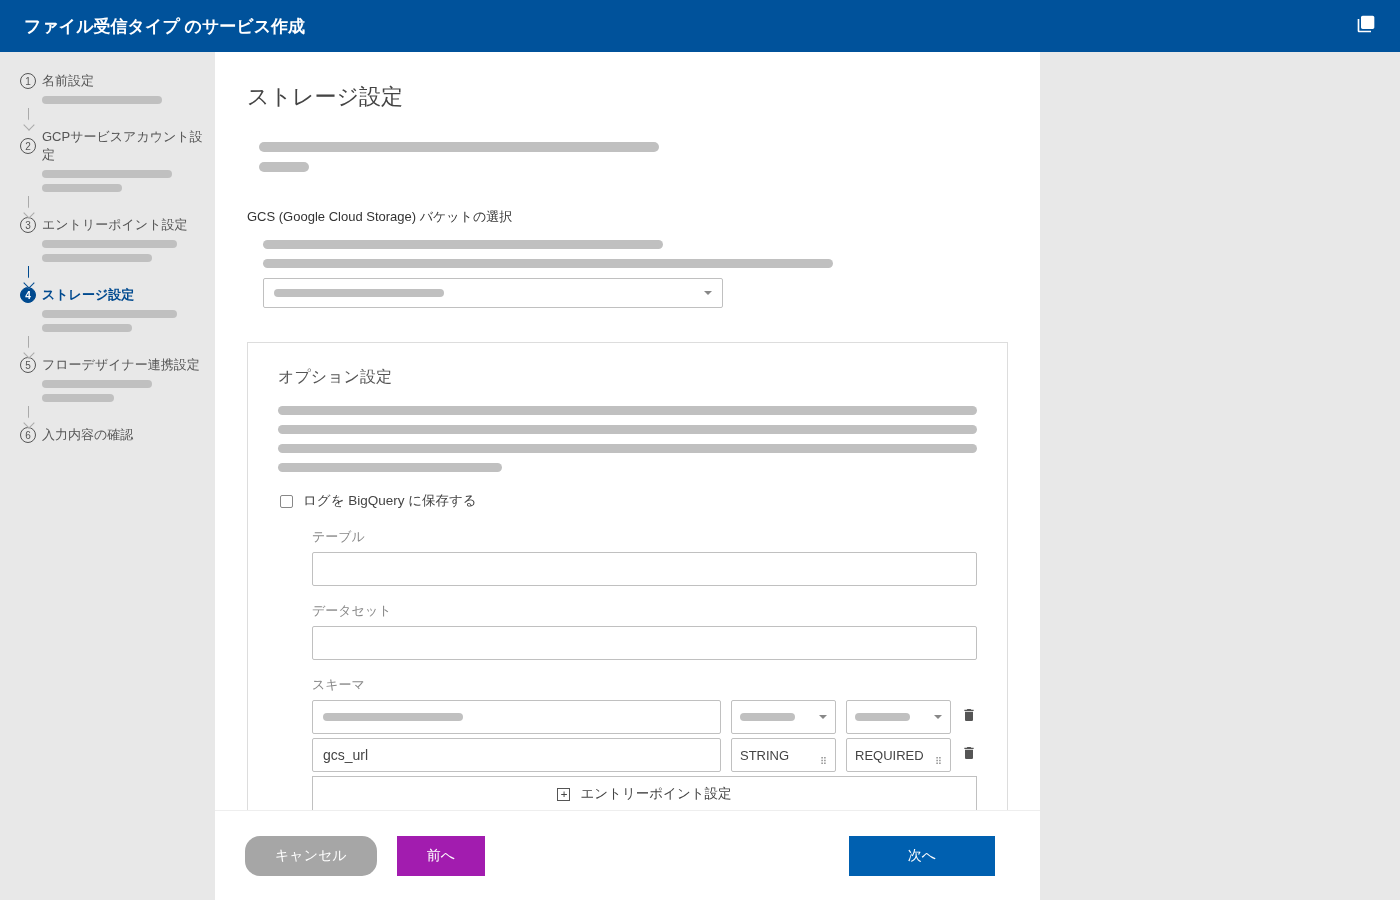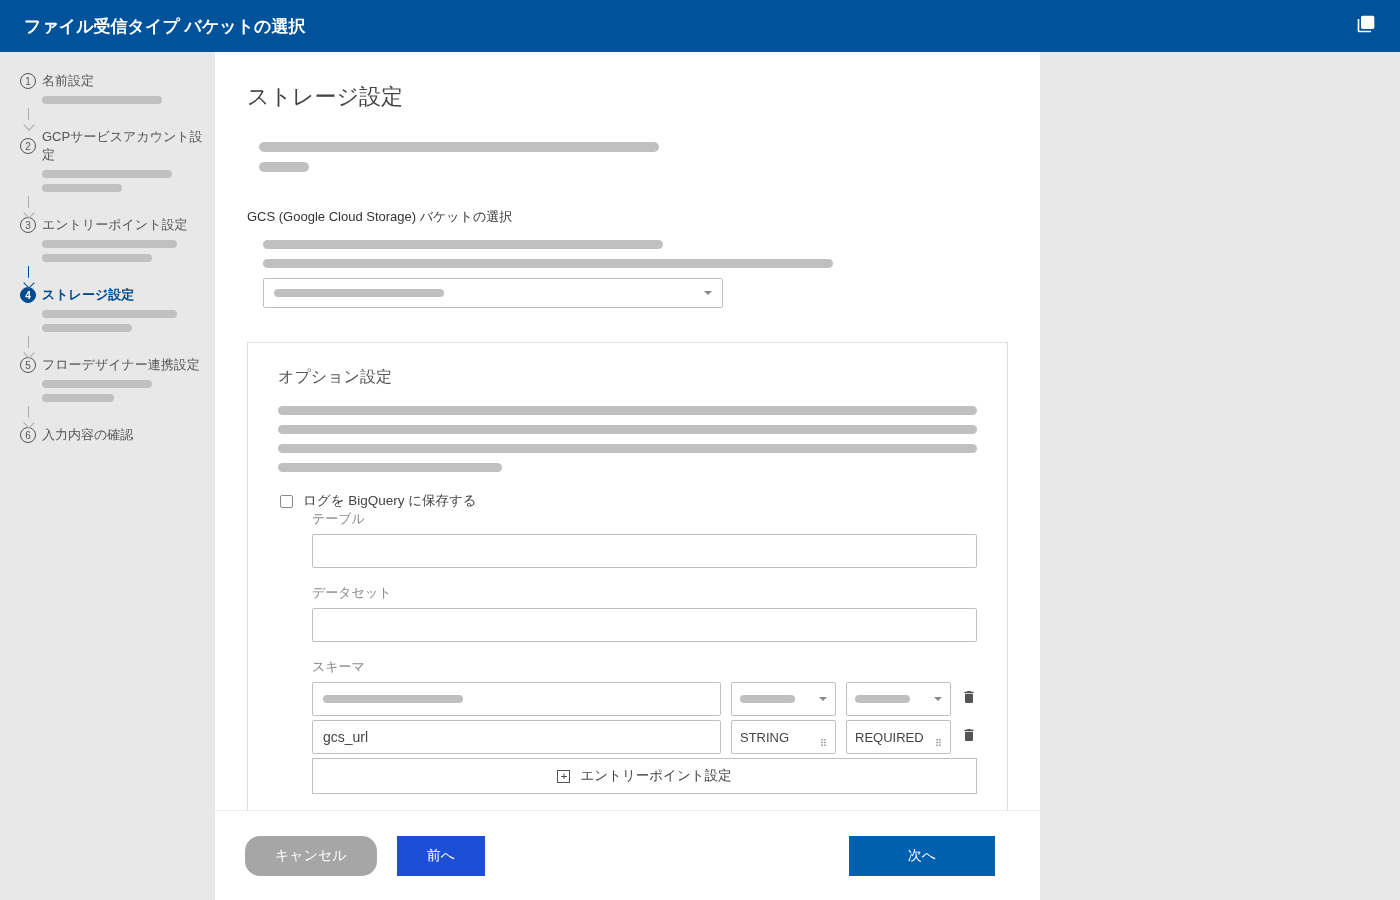--- a/index.html
+++ b/index.html
@@ -153,20 +153,21 @@
       font-size: 16px;
       color: #555;
       margin-bottom: 18px;
     }
     .checkbox-row {
       display: flex;
       align-items: center;
       gap: 10px;
       font-size: 13.5px;
       color: #444;
+      margin-bottom: 18px;
       margin-left: 2px;
     }
     .checkbox {
       width: 13px;
       height: 13px;
       border: 1.5px solid #888;
       border-radius: 2px;
     }
     .field-group { margin-left: 34px; margin-bottom: 16px; }
     .field-label { font-size: 13px; color: #888; margin-bottom: 6px; }
@@ -231,33 +232,33 @@
     .btn {
       height: 40px;
       padding: 0 30px;
       border: none;
       font-size: 14px;
       font-weight: 500;
       cursor: pointer;
       color: #fff;
     }
     .btn-cancel { background: #a6a6a6; border-radius: 15px; }
-    .btn-prev { background: #1d4ed8; }
+    .btn-prev { background: #a21caf; }
     .btn-next { background: #0060b0; padding: 0 59px; }
     .caret-sm {
       width: 7px; height: 7px;
       display: inline-block;
     }
     .caret-sm svg { fill: #888; }
   </style>
 </head>
 <body>
 
 <div class="header">
-  <div class="header-title">ファイル受信タイプ バケットの選択</div>
+  <div class="header-title">ファイル受信タイプ のサービス作成</div>
   <div class="header-icon">
     <svg width="20" height="20" viewBox="0 0 24 24">
         <path d="M4 6H2v14c0 1.1.9 2 2 2h14v-2H4V6zm16-4H8c-1.1 0-2 .9-2 2v12c0 1.1.9 2 2 2h12c1.1 0 2-.9 2-2V4c0-1.1-.9-2-2-2z"></path>
       </svg>
   </div>
 </div>
 
 <div class="main">
   <div class="sidebar">
     <div class="step">

